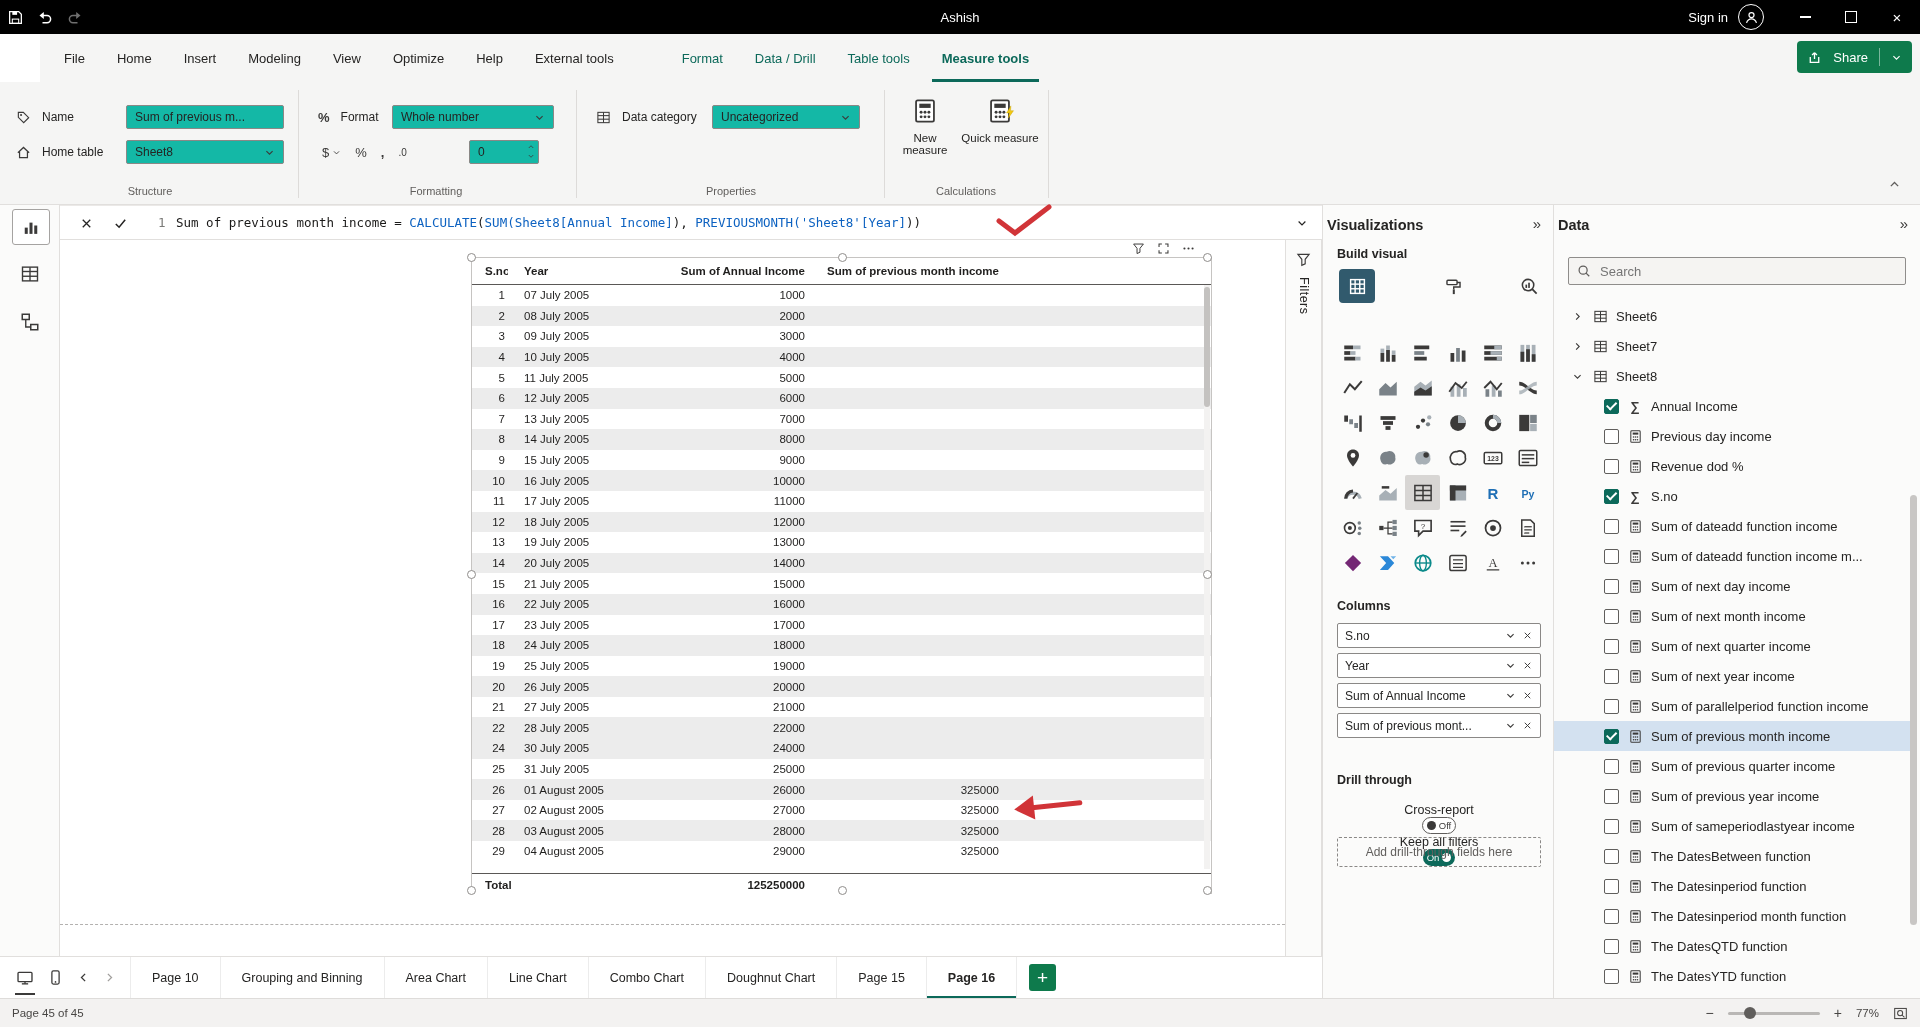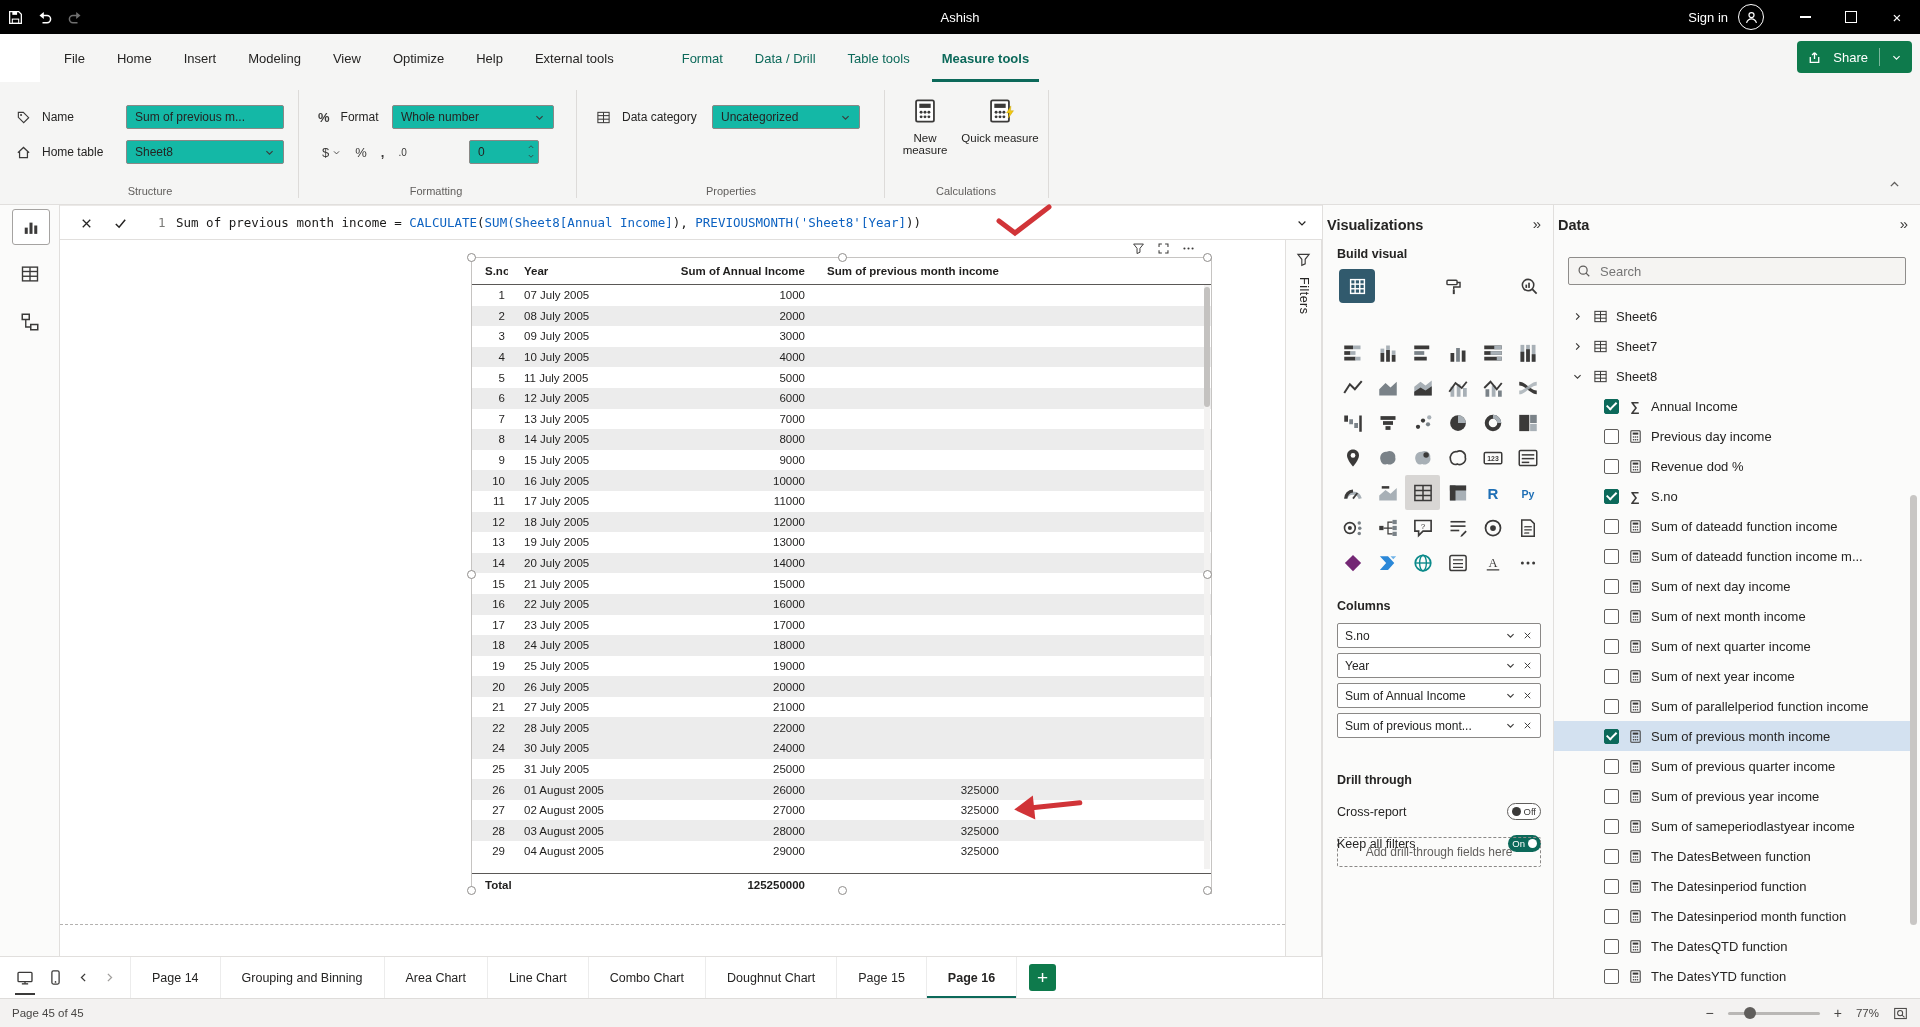--- a/index.html
+++ b/index.html
@@ -98,21 +98,21 @@
   .sec-label{position:absolute;left:14px;font-size:12.5px;font-weight:600;color:#252423;}
   .viz-tab{position:absolute;top:64px;width:36px;height:34px;border-radius:4px;display:flex;align-items:center;justify-content:center;color:#3b3a39;}
   .viz-tab.active{background:#315a6d;color:#fff;}
   #gallery{position:absolute;left:12px;top:130px;width:212px;display:grid;grid-template-columns:repeat(6,35px);grid-auto-rows:35px;}
   .gicon{display:flex;align-items:center;justify-content:center;color:#3b3a39;border-radius:2px;}
   .gicon.gsel{background:#d8d6d4;}
   #wells{position:absolute;left:14px;top:418px;width:204px;display:flex;flex-direction:column;gap:5px;}
   .well{height:25px;background:#fff;border:1px solid #8a8886;border-radius:2px;display:flex;align-items:center;font-size:12px;padding:0 7px;box-sizing:border-box;color:#252423;}
   .wlabel{flex:1;white-space:nowrap;overflow:hidden;}
   .wicon{margin-left:6px;color:#3b3a39;display:flex;}
-  .togrow{position:absolute;left:14px;width:204px;display:flex;align-items:center;justify-content:space-between;font-size:12.5px;color:#252423;}
+  .togrow{position:absolute;left:14px;width:204px;display:flex;align-items:center;justify-content:space-between;font-size:12.5px;color:#252423;flex-direction:column;}
   .tog{display:flex;align-items:center;border-radius:9px;height:17px;box-sizing:border-box;font-size:9.5px;padding:0 4px;gap:3px;}
   .tog.off{border:1px solid #605e5c;background:#fff;color:#3b3a39;}
   .tog.on{background:#0c695a;color:#fff;}
   .knob{width:9px;height:9px;border-radius:50%;}
   .tog.off .knob{background:#3b3a39;}
   .tog.on .knob{background:#fff;}
   .dashedbox{position:absolute;left:14px;width:204px;height:30px;border:1px dashed #8a8886;border-radius:2px;display:flex;align-items:center;justify-content:center;font-size:12px;color:#605e5c;box-sizing:border-box;}
 
   
   #searchbox{position:absolute;left:14px;top:52px;right:14px;height:28px;background:#f5f4f2;border:1px solid #8f8d8b;border-radius:2px;display:flex;align-items:center;padding:0 8px;gap:7px;box-sizing:border-box;color:#605e5c;}
@@ -1497,21 +1497,21 @@
       </span>
     </div>
   <div class="navarrow" style="color:#a19f9d;">
       <span>
         <svg width="13" height="13" viewBox="0 0 16 16">
           <path d="M6,3.5 L10.5,8 L6,12.5" fill="none" stroke="currentColor" stroke-width="1.6"></path>
         </svg>
       </span>
     </div>
   <div id="ptabs">
-      <div class="ptab">Page 14</div>
+      <div class="ptab">Page 10</div>
       <div class="ptab">Grouping and Binning</div>
       <div class="ptab">Area Chart</div>
       <div class="ptab">Line Chart</div>
       <div class="ptab">Combo Chart</div>
       <div class="ptab">Doughnut Chart</div>
       <div class="ptab">Page 15</div>
       <div class="ptab active">Page 16</div>
     </div>
   <div id="addpage">+</div>
 </div>

